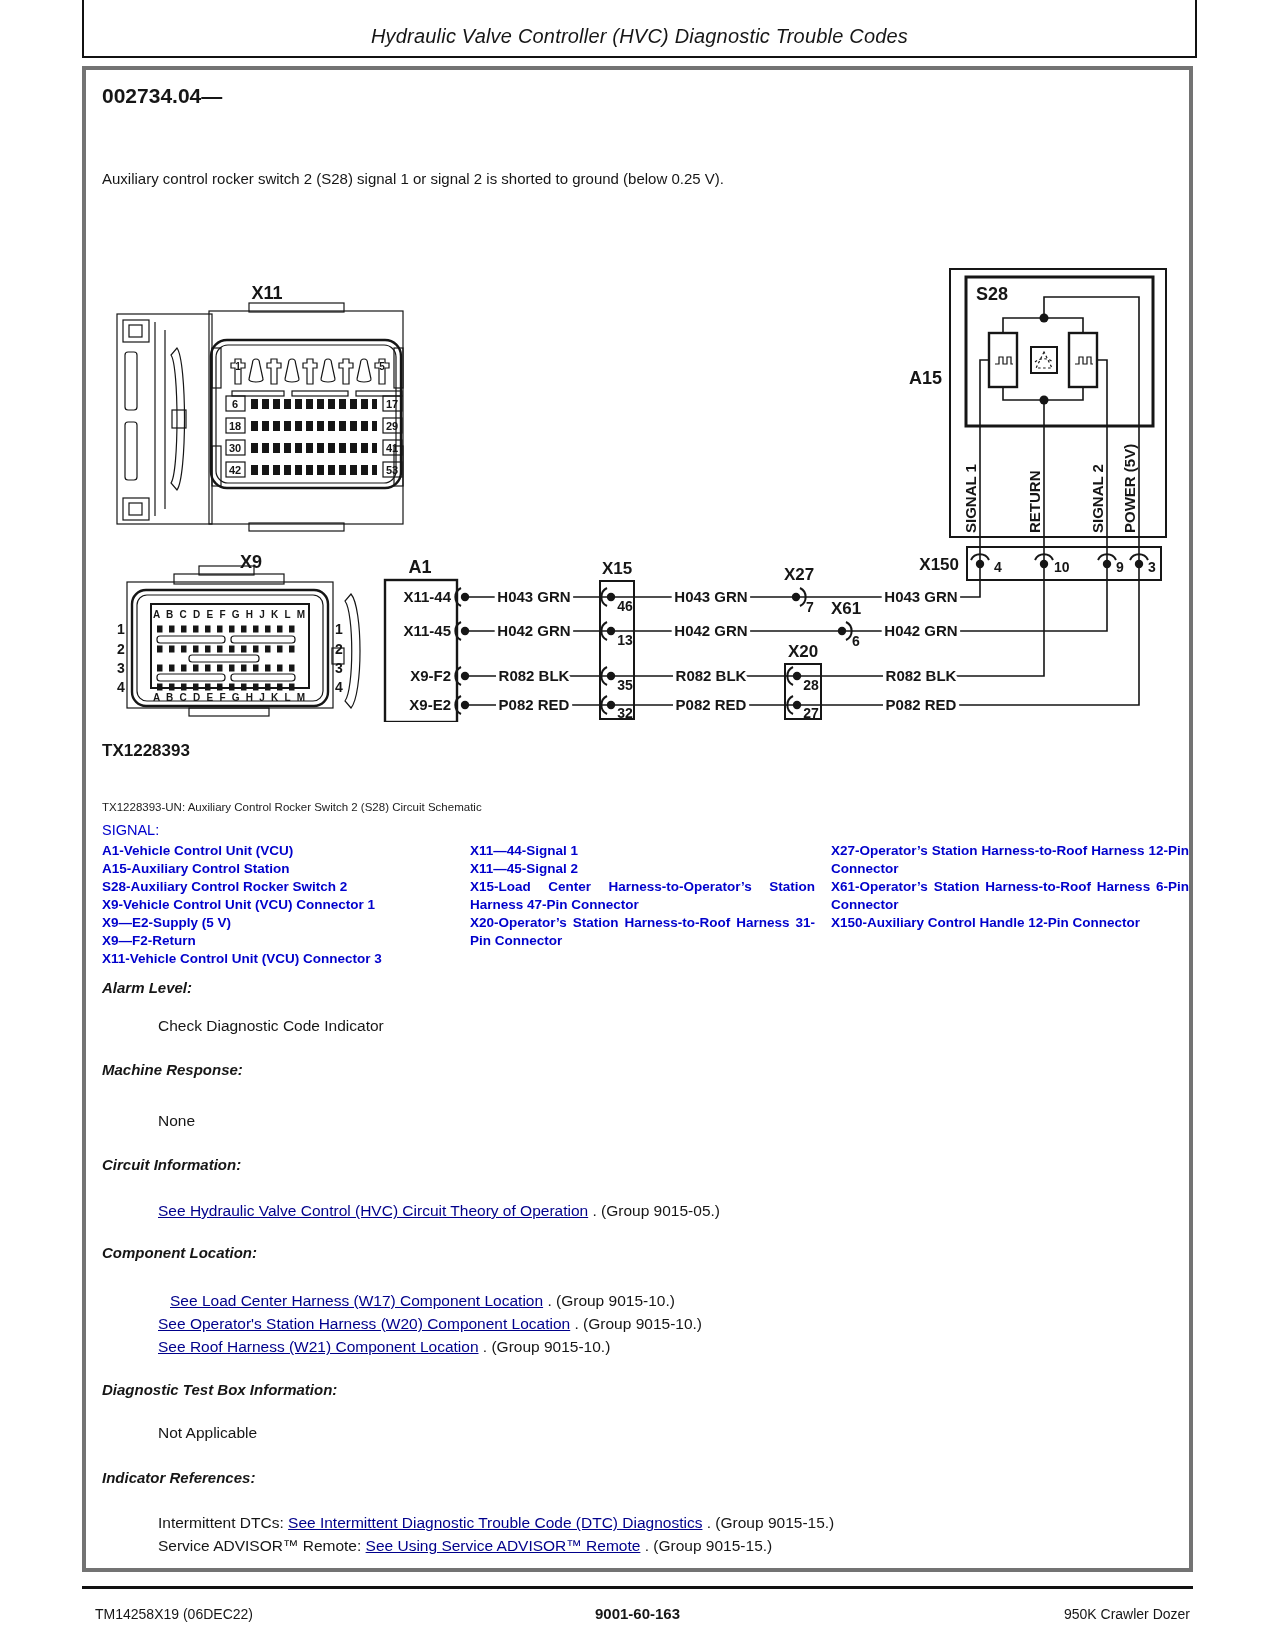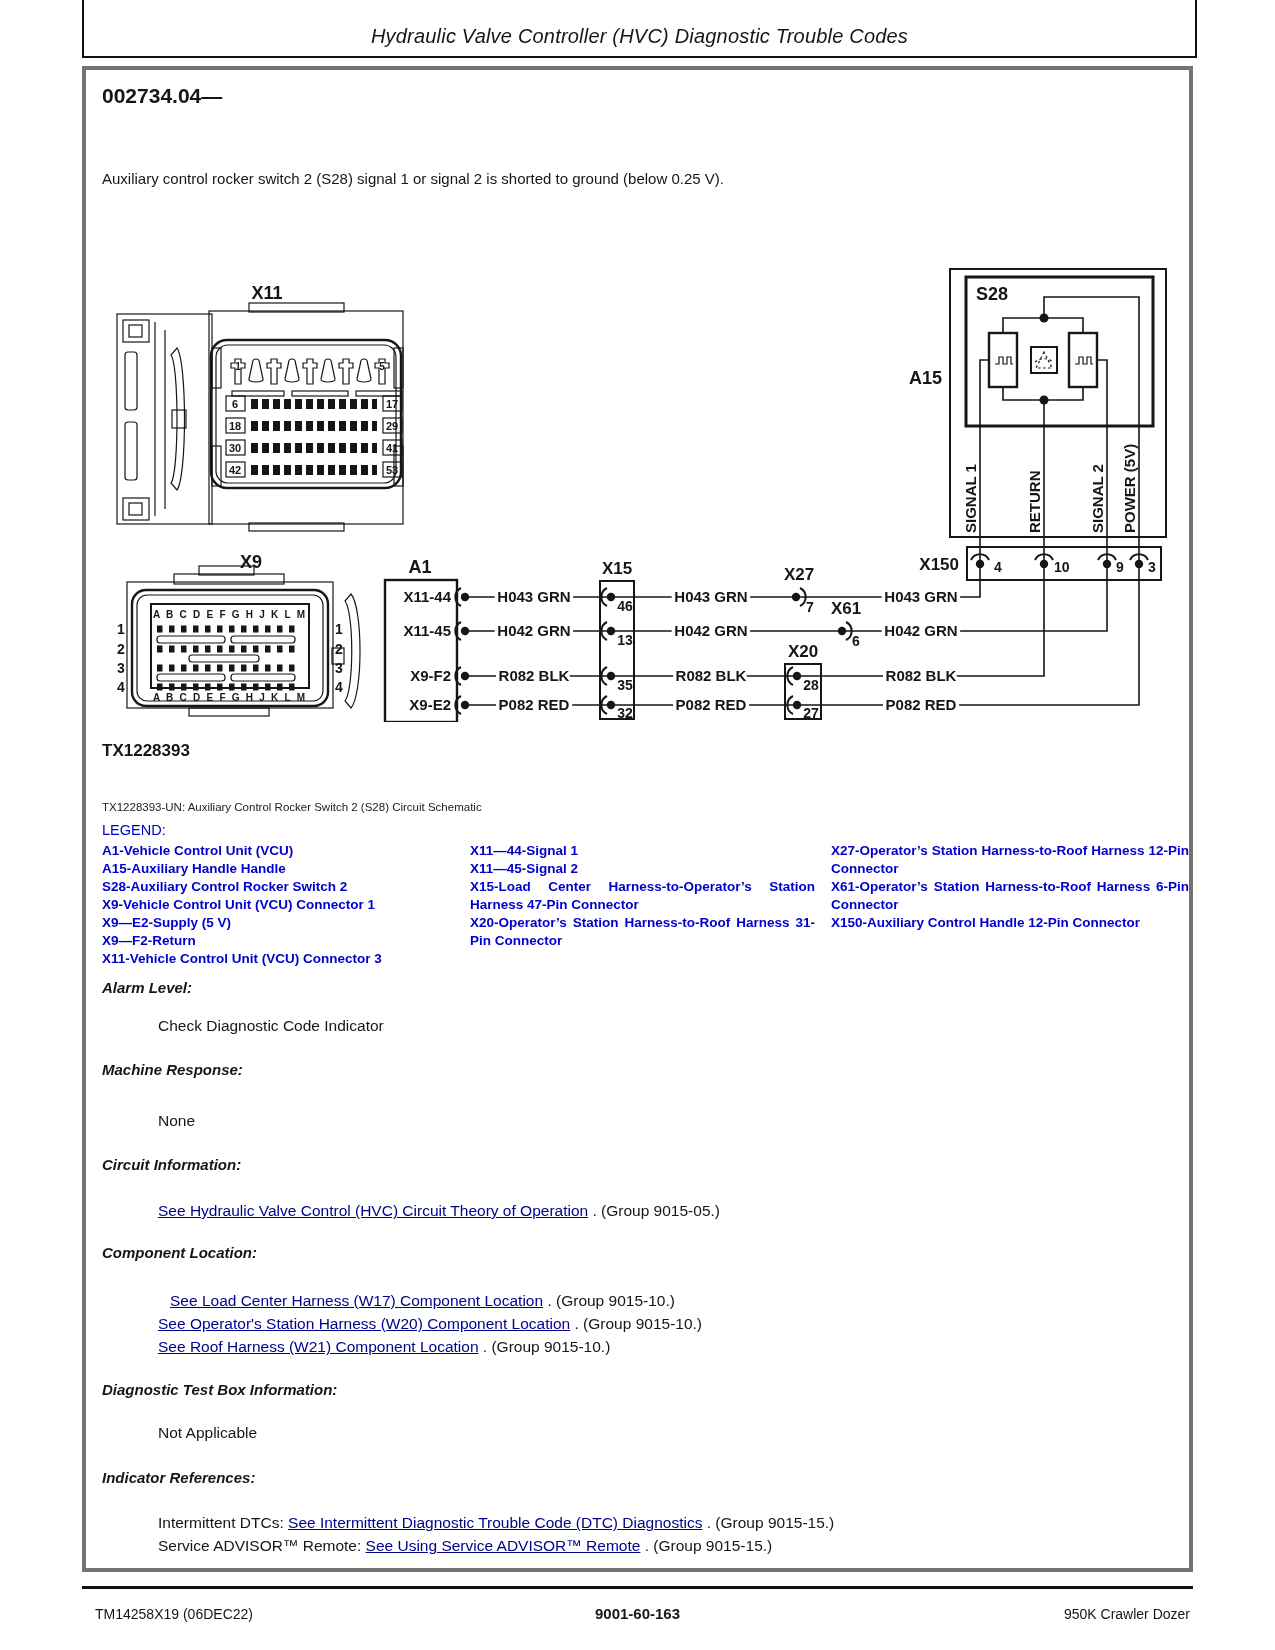--- a/index.html
+++ b/index.html
@@ -300,25 +300,25 @@
         <text class="pnum" x="895" y="320">4</text>
         <text class="pnum" x="955" y="320">10</text>
         <text class="pnum" x="1017" y="320">9</text>
         <text class="pnum" x="1049" y="320">3</text>
       </g>
     </svg>
 
     <div class="abs figid" style="left:16px;top:671px;">TX1228393</div>
     <div class="abs caption" style="left:16px;top:731px;">TX1228393-UN: Auxiliary Control Rocker Switch 2 (S28) Circuit Schematic</div>
 
-    <div class="abs legend-title" style="left:16px;top:752px;">LEGEND:</div>
+    <div class="abs legend-title" style="left:16px;top:752px;">SIGNAL:</div>
     <div class="abs legend-cols" style="left:16px;top:772px;">
       <div class="legend-col lc1">
         <div>A1-Vehicle Control Unit (VCU)</div>
-        <div>A15-Auxiliary Handle Handle</div>
+        <div>A15-Auxiliary Control Station</div>
         <div>S28-Auxiliary Control Rocker Switch 2</div>
         <div>X9-Vehicle Control Unit (VCU) Connector 1</div>
         <div>X9—E2-Supply (5 V)</div>
         <div>X9—F2-Return</div>
         <div>X11-Vehicle Control Unit (VCU) Connector 3</div>
       </div>
       <div class="legend-col lc2">
         <div>X11—44-Signal 1</div>
         <div>X11—45-Signal 2</div>
         <div>X15-Load Center Harness-to-Operator’s Station Harness 47-Pin Connector</div>

